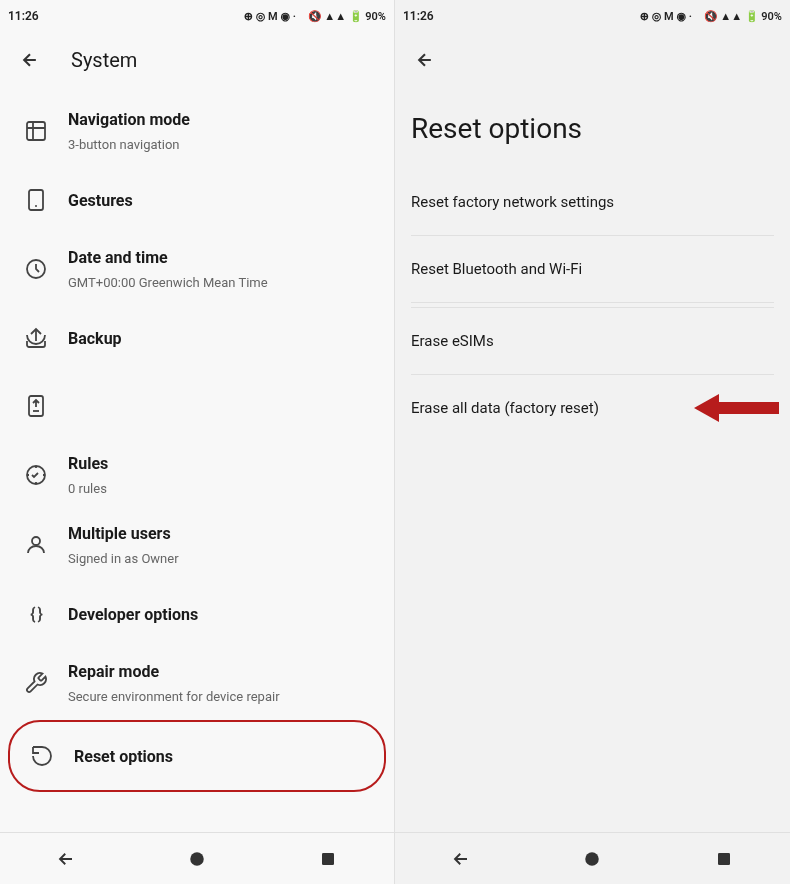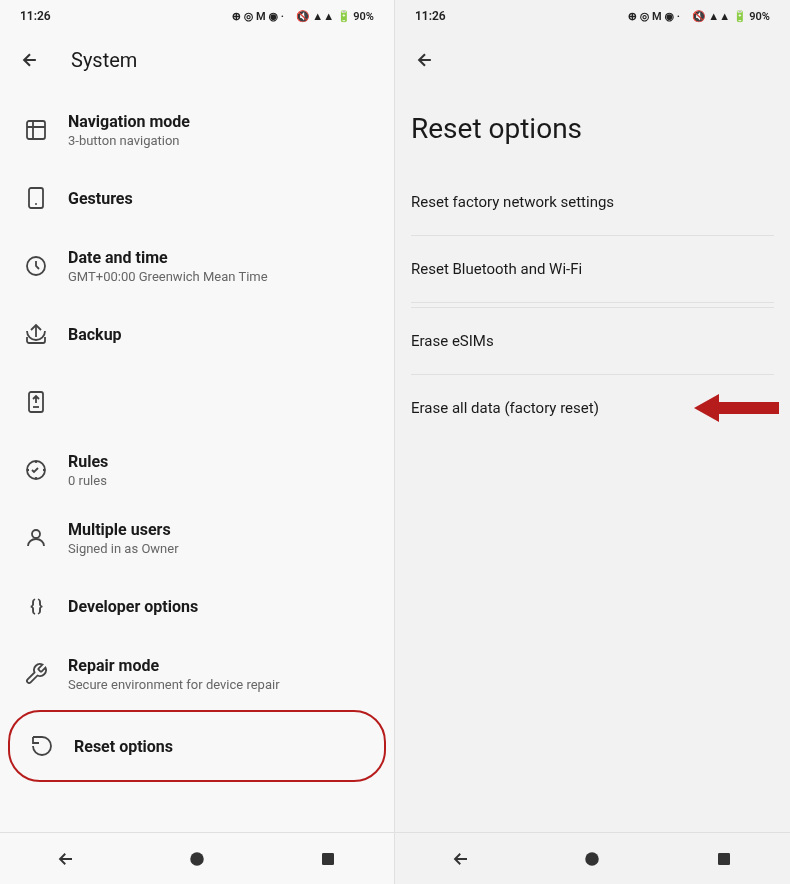--- a/index.html
+++ b/index.html
@@ -31,21 +31,21 @@
       flex-direction: column;
     }
 
     
     .status-bar {
       height: 32px;
       background: #f8f8f8;
       display: flex;
       align-items: center;
       justify-content: space-between;
-      padding: 0 20px;
+      padding: 0 8px;
       font-size: 12px;
       font-weight: 600;
       color: #222;
       flex-shrink: 0;
     }
     .status-bar-right {
       display: flex;
       align-items: center;
       gap: 4px;
       font-size: 11px;
@@ -106,21 +106,21 @@
       flex: 1;
     }
     .settings-item-title {
       font-size: 16px;
       color: #1a1a1a;
       font-weight: 700;
     }
     .settings-item-subtitle {
       font-size: 13px;
       color: #666;
-      margin-top: 2px;
+      margin-top: 8px;
     }
 
     
     .bottom-nav {
       height: 52px;
       background: #f8f8f8;
       display: flex;
       align-items: center;
       justify-content: space-around;
       border-top: 1px solid #e0e0e0;

